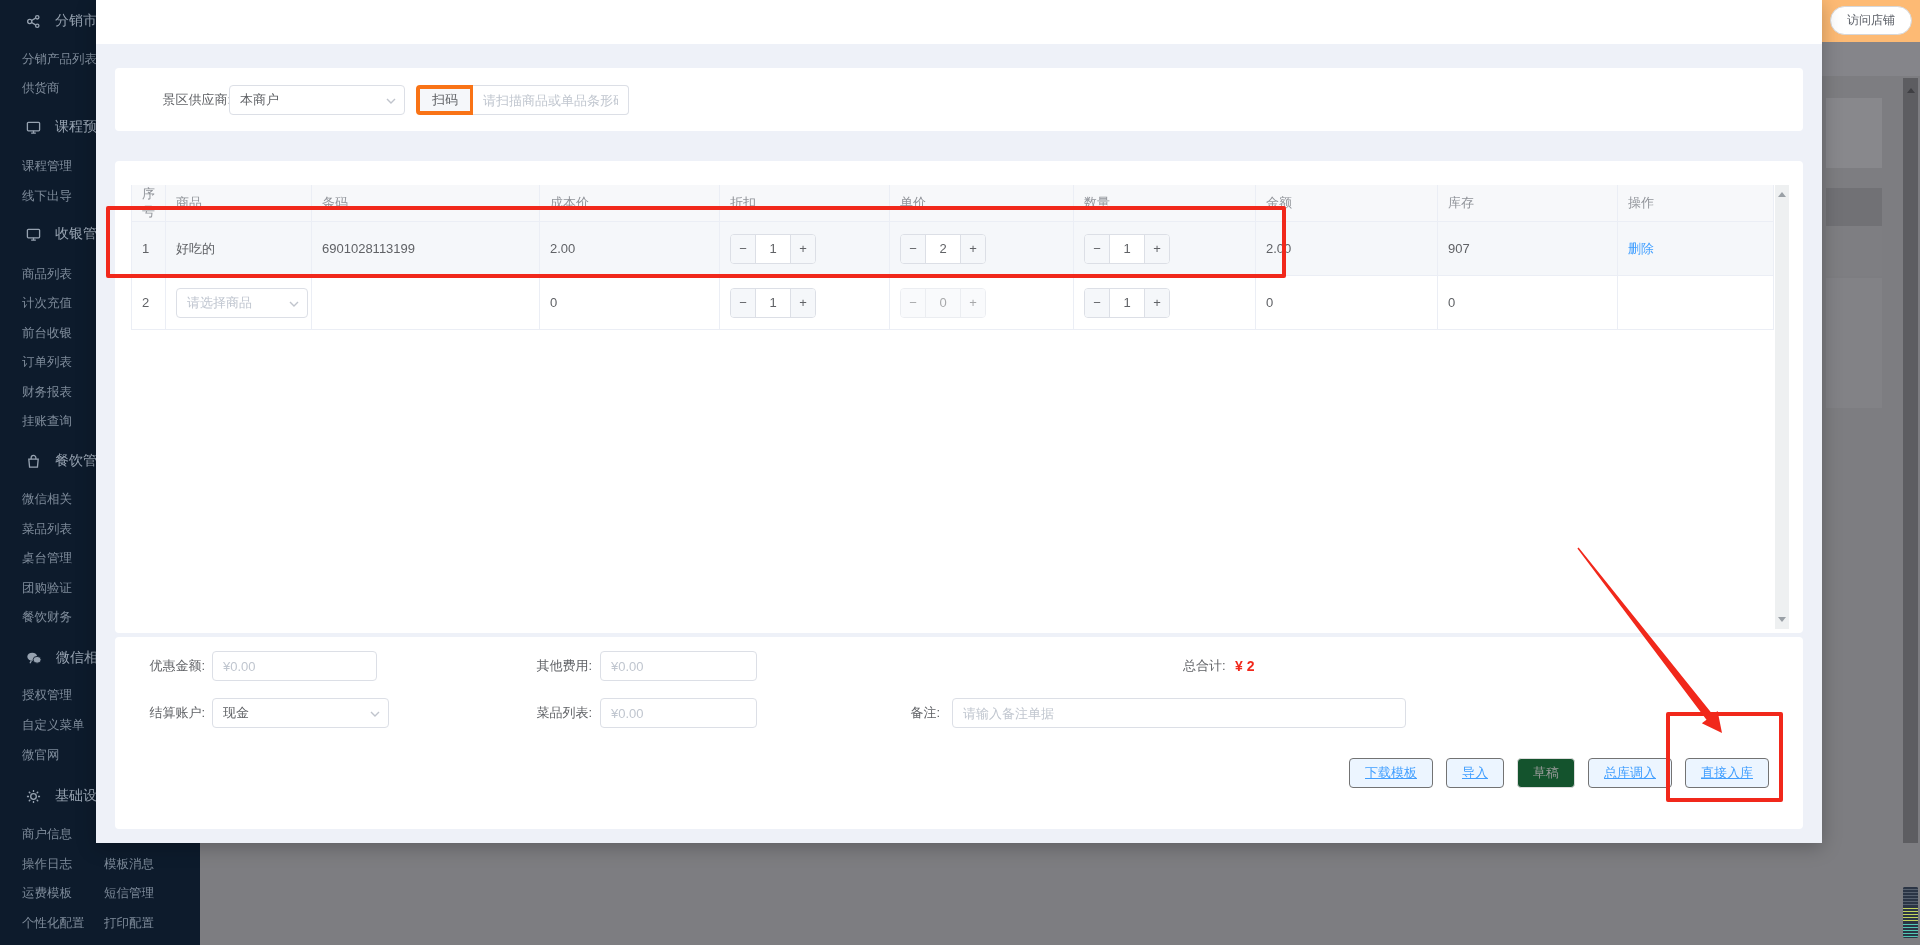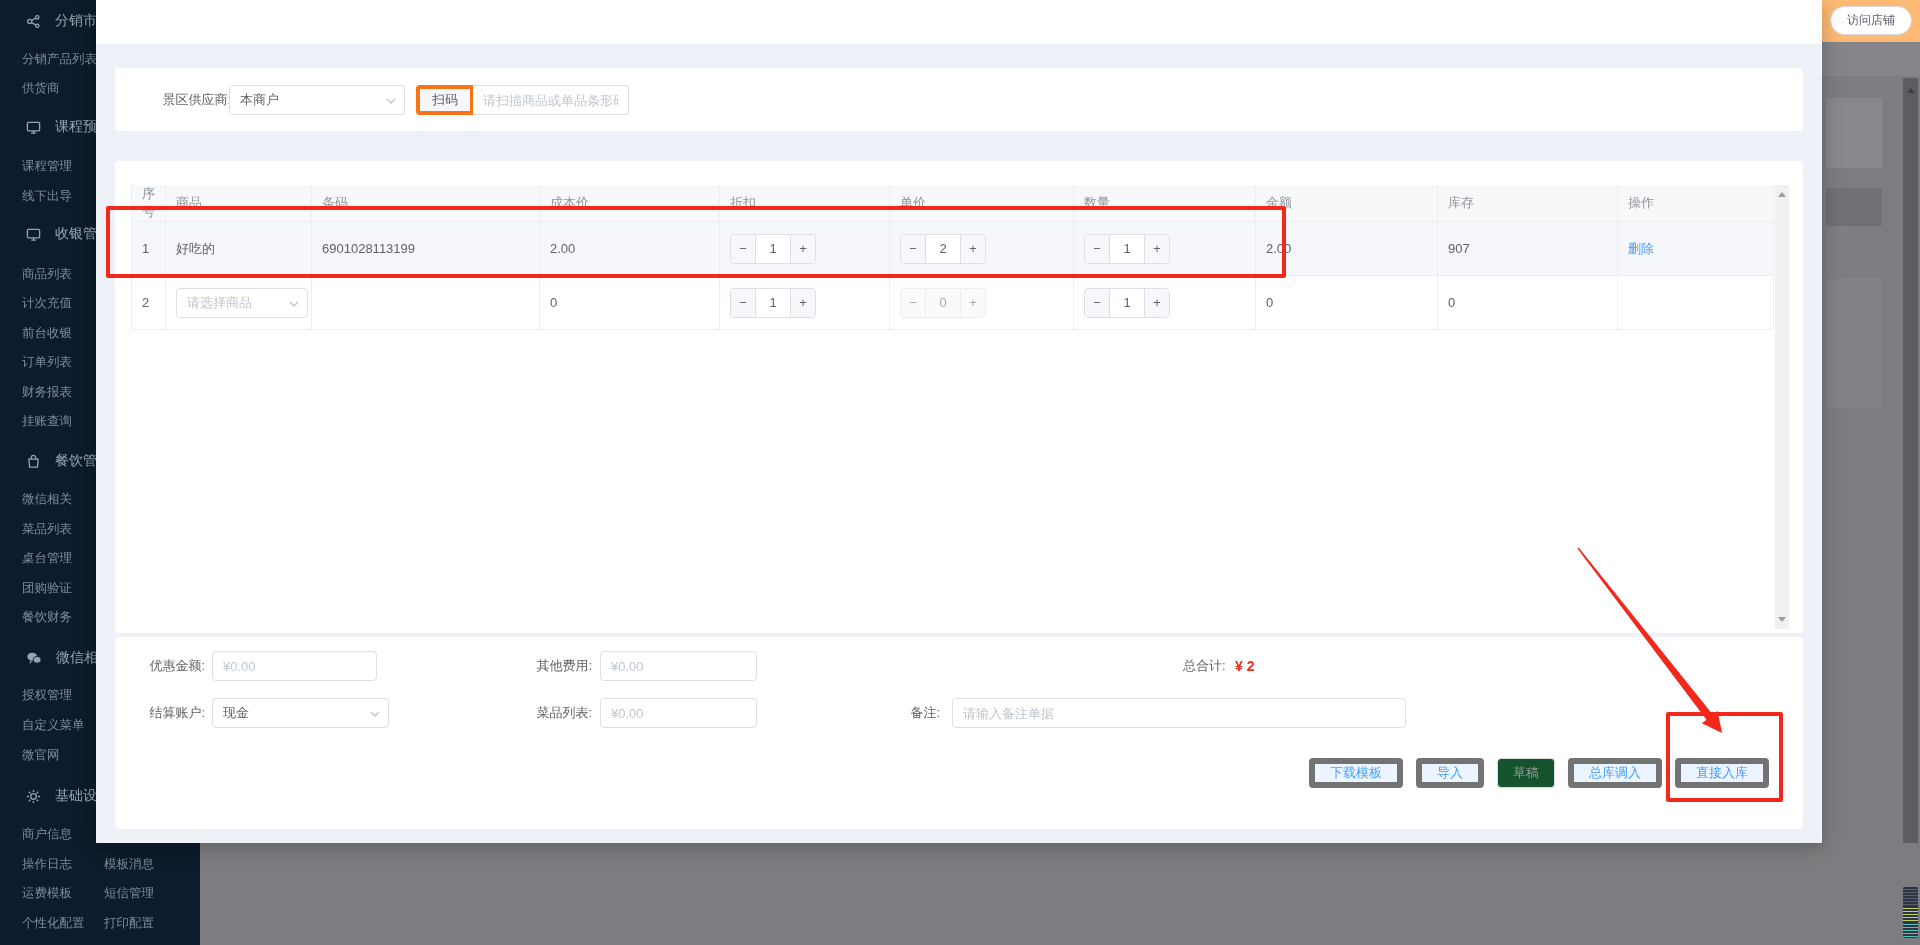--- a/index.html
+++ b/index.html
@@ -77,21 +77,21 @@
   #total-label { position:absolute; left:1068px; top:14px; font-size:13px; color:#606266; line-height:30px; }
   #total-value { position:absolute; left:1120px; top:14px; font-size:14px; color:#f1281b; font-weight:bold; line-height:30px; }
   #account-label { left:22px; top:61px; width:68px; }
   #account-select { left:97px; top:61px; width:177px; }
   #paid-label { left:412px; top:61px; width:65px; }
   #paid-input { left:485px; top:61px; width:157px; }
   #remark-label { left:785px; top:61px; width:40px; }
   #remark-input { left:837px; top:61px; width:454px; }
   #footer-buttons { position:absolute; right:34px; top:121px; display:flex; gap:13px; }
   .btn { height:30px; padding:0 15px; border-radius:4px; font-size:13px; display:flex; align-items:center; justify-content:center; cursor:pointer; white-space:nowrap; }
-  .btn-plain { background:#ecf5ff; border:6px solid #737373; color:#409eff; }
+  .btn-plain { background:#ecf5ff; border:1px solid #737373; color:#409eff;text-decoration:underline; }
   .btn-gray { background:#14532d; border:1px solid #dcdcdc; color:#9b9b9b; }
 
   
   .anno { position:absolute; border:4px solid #f1281b; border-radius:2px; z-index:50; pointer-events:none; }
   #anno-row { left:106px; top:206px; width:1180px; height:72px; }
   #anno-btn { left:1666px; top:712px; width:117px; height:90px; }
   #anno-arrow { position:absolute; left:1560px; top:538px; z-index:50; pointer-events:none; }
 
   .chev-svg { display:block; }
 </style>

